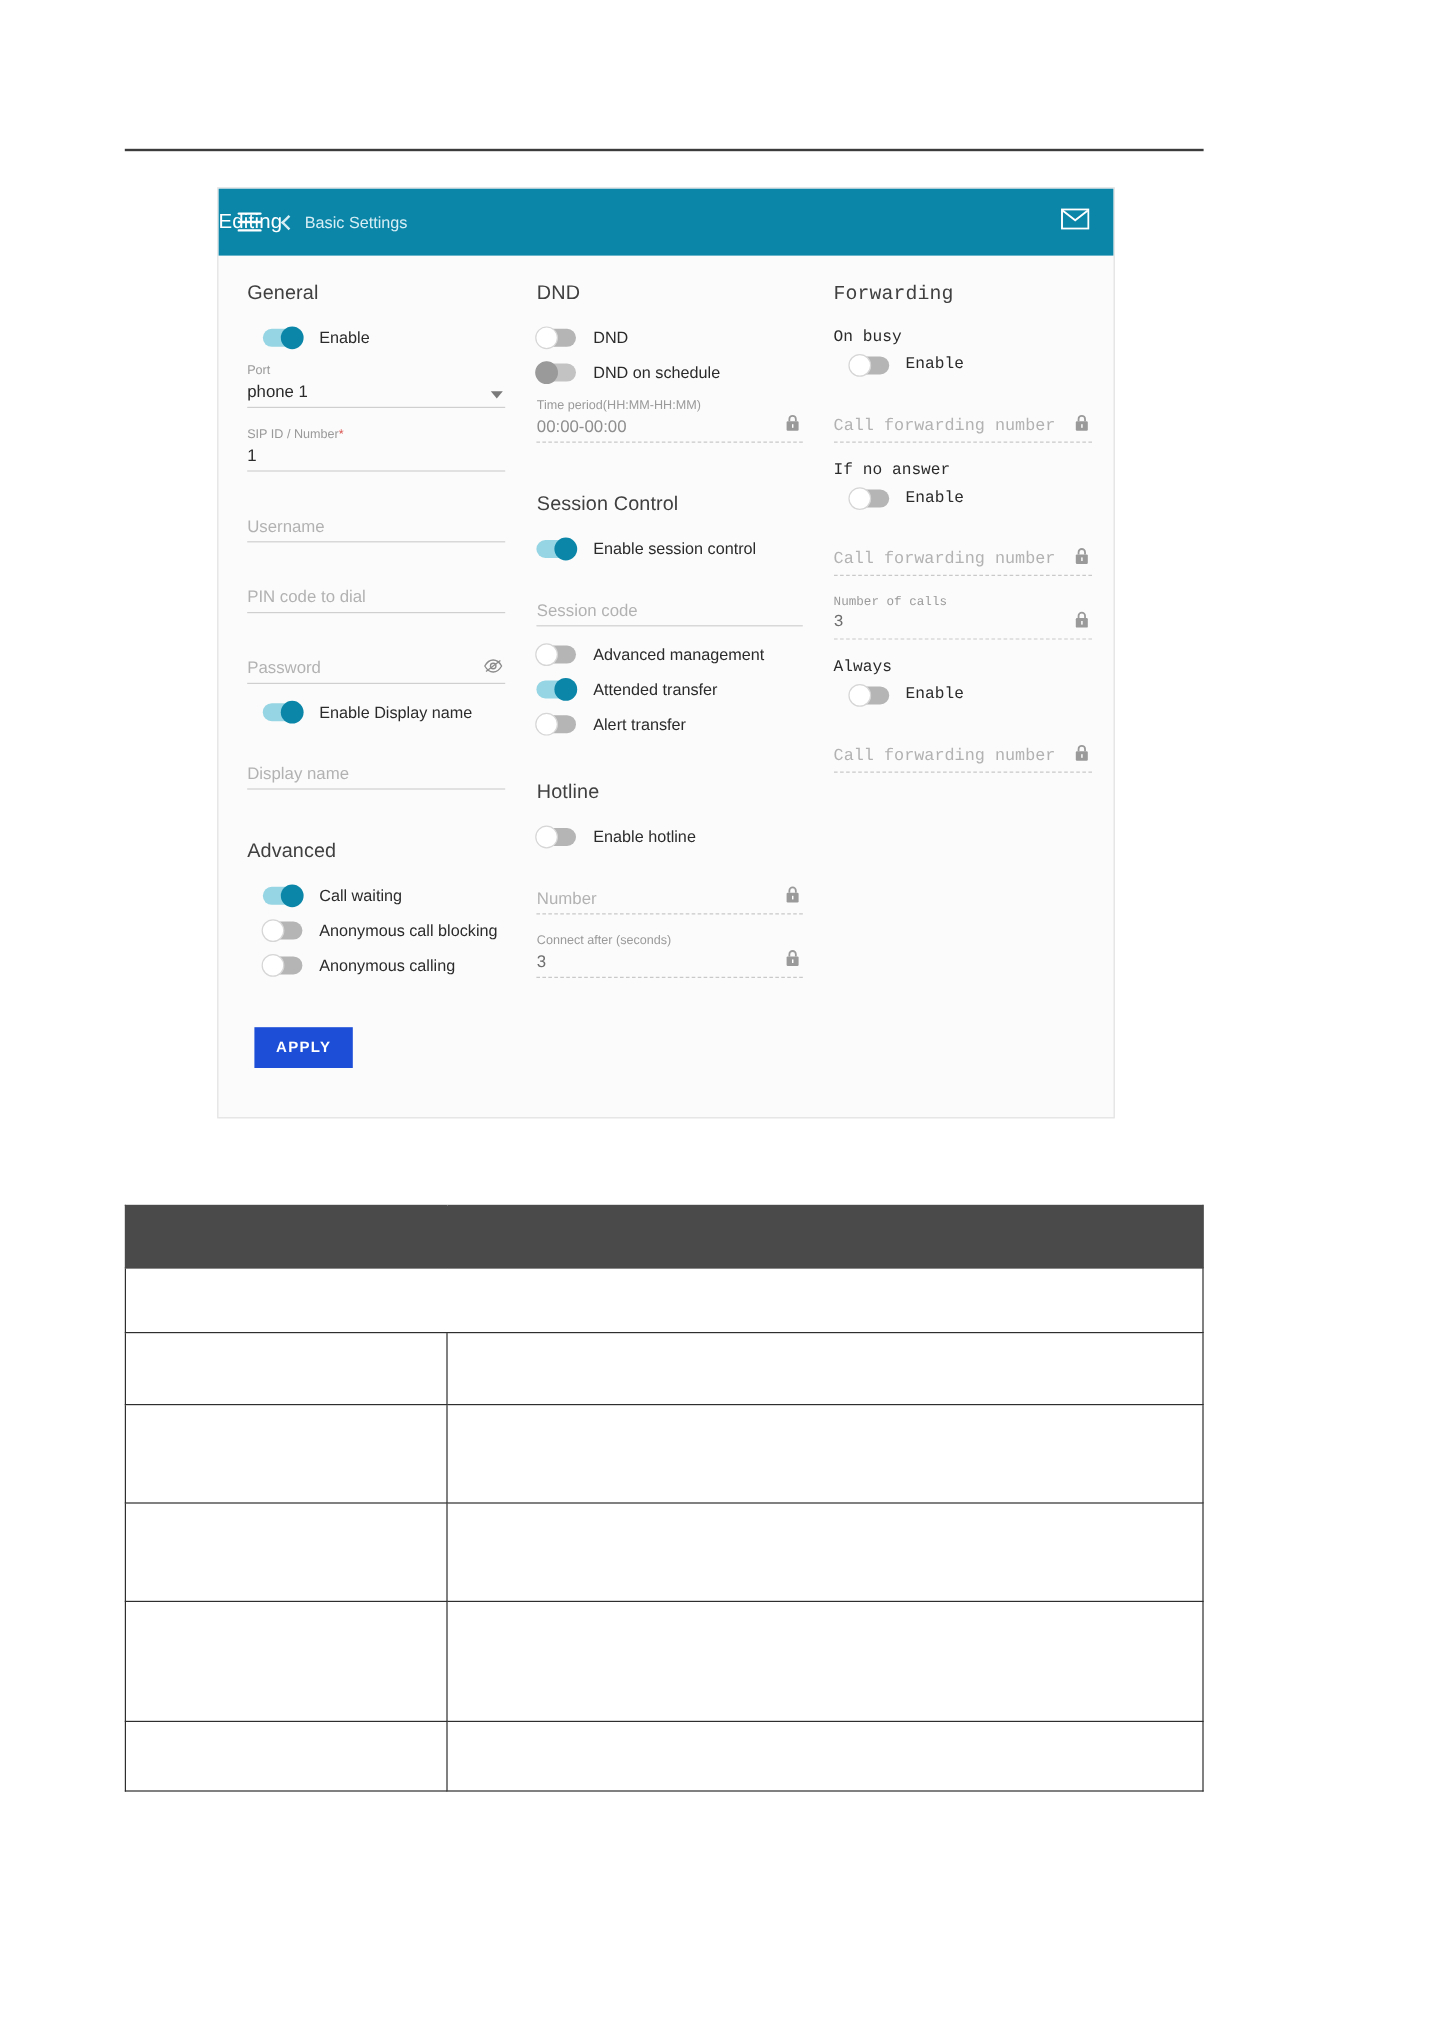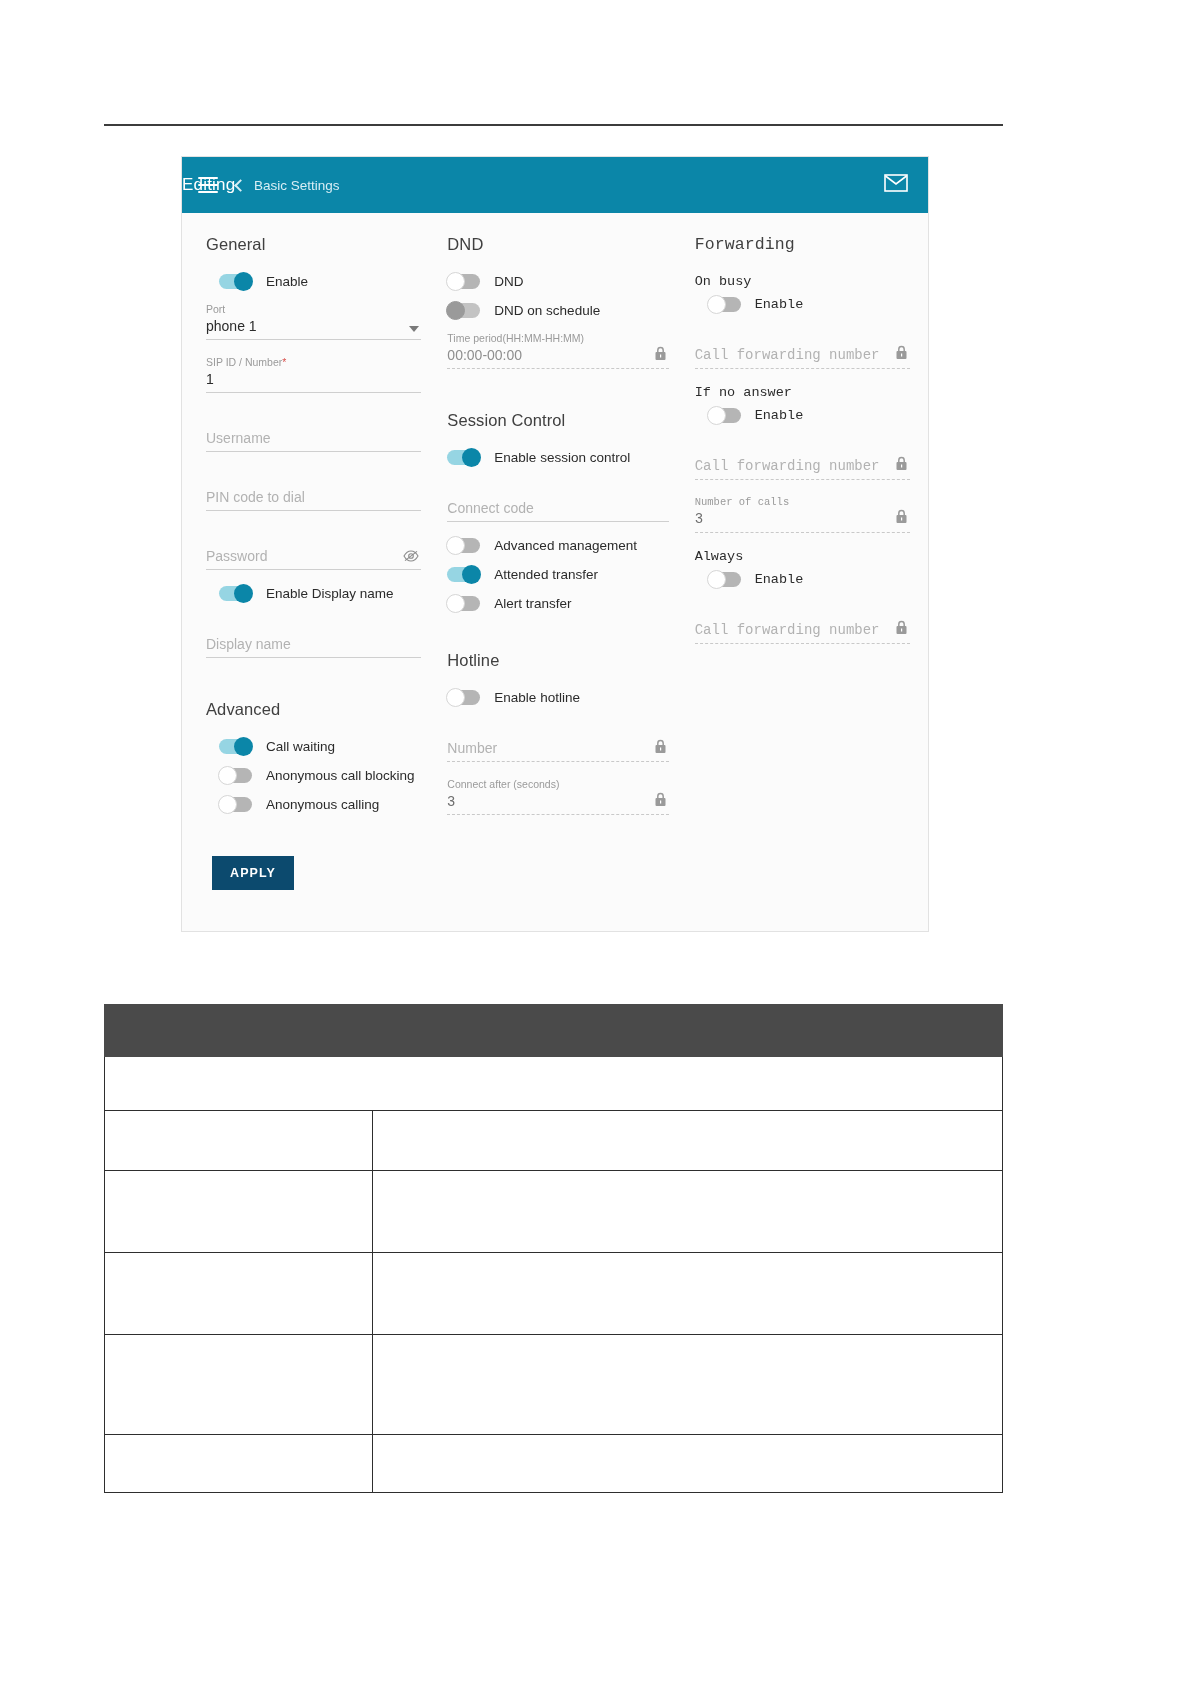--- a/index.html
+++ b/index.html
@@ -193,21 +193,21 @@
     width: 0; height: 0;
     border-left: 5px solid transparent;
     border-right: 5px solid transparent;
     border-top: 6px solid #7a7a7a;
   }
 
   .apply-btn {
     margin-top: 30px;
     margin-left: 6px;
     display: inline-block;
-    background: #0c4a6e;
+    background: #1d4ed8;
     color: #ffffff;
     font-size: 12.5px;
     letter-spacing: 1.1px;
     font-weight: 700;
     padding: 10px 18px;
     border: none;
     cursor: pointer;
   }
   .spacer-md { height: 26px; }
 
@@ -378,21 +378,21 @@
         <h3 class="sec">Session Control</h3>
 
         <div class="toggle-row">
           <div class="tgl on">
               <span class="knob"></span>
             </div>
           <span class="tgl-label strong">Enable session control</span>
         </div>
 
         <div class="field tall">
-          <div class="fplace">Connect code</div>
+          <div class="fplace">Session code</div>
           <span class="uline"></span>
         </div>
 
         <div class="toggle-row">
           <div class="tgl off">
               <span class="knob"></span>
             </div>
           <span class="tgl-label strong">Advanced management</span>
         </div>
         <div class="toggle-row">

